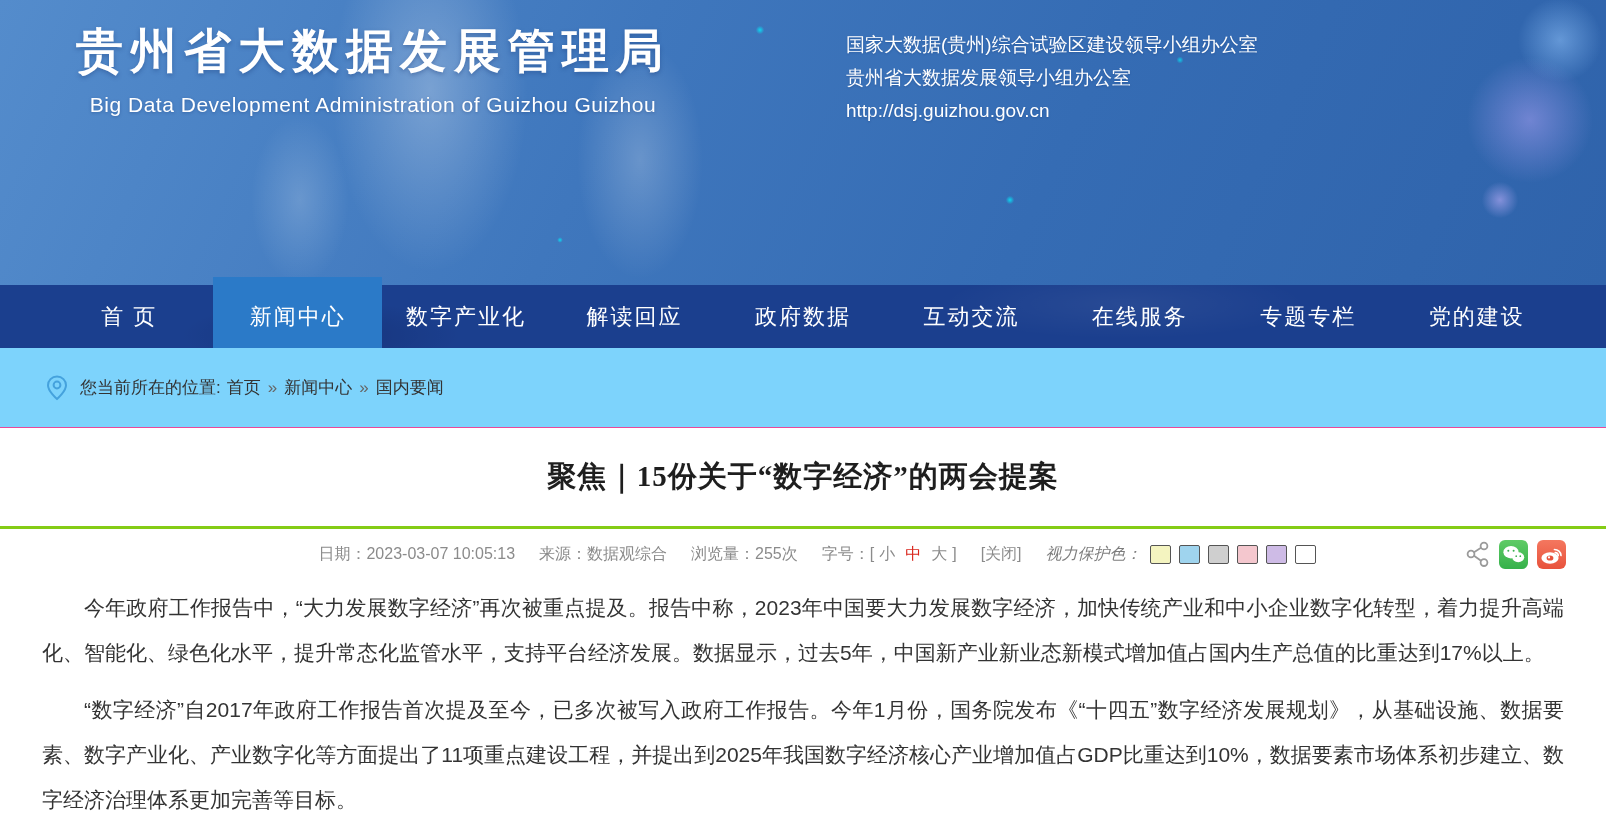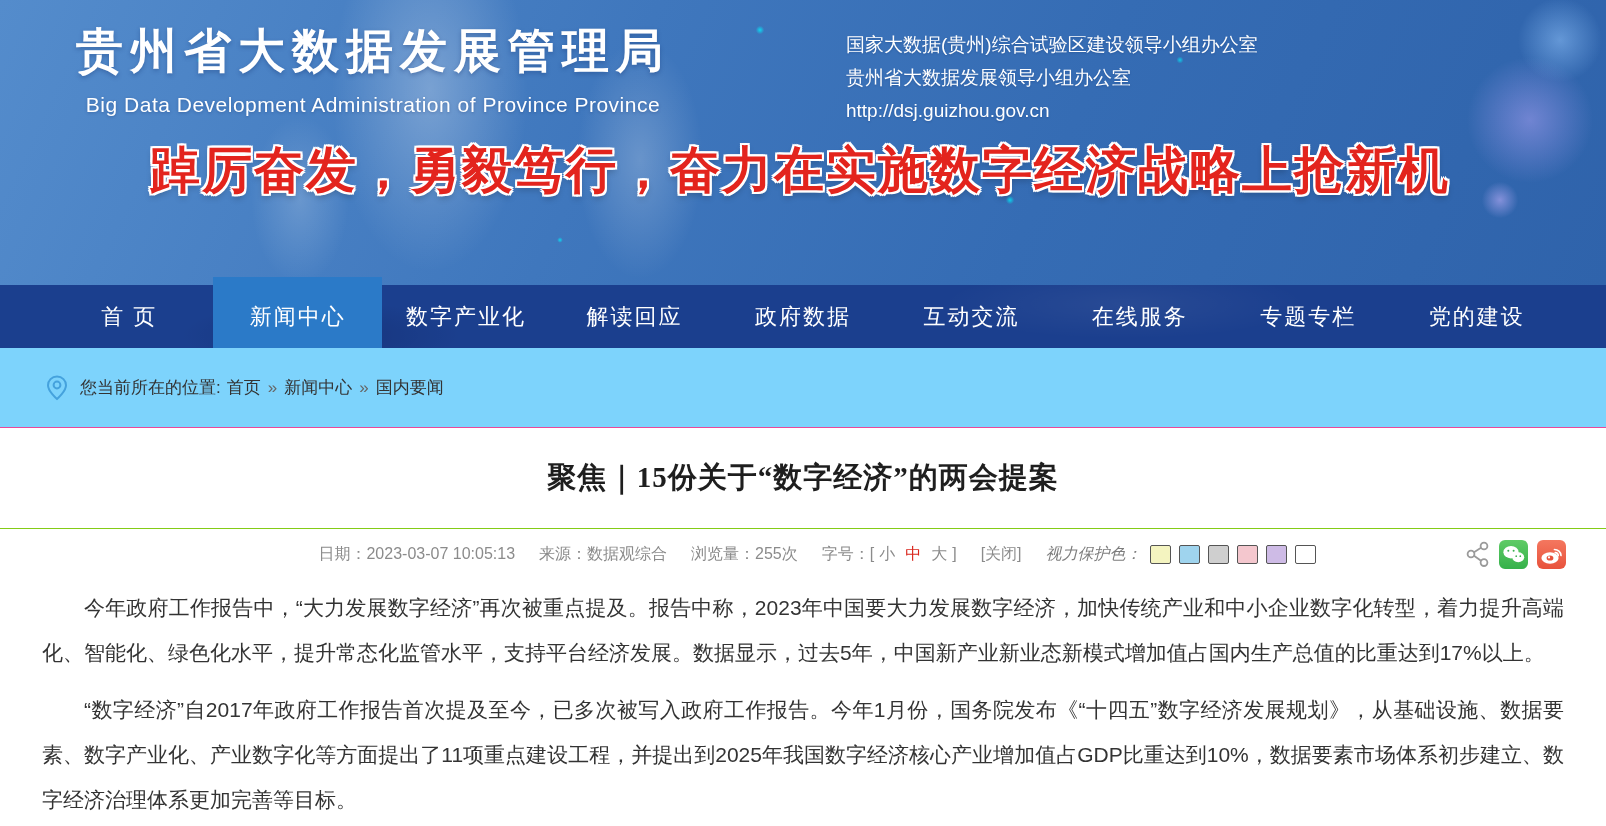--- a/index.html
+++ b/index.html
@@ -59,21 +59,21 @@
   
   .breadcrumb-bar { height:80px; background:#7dd3fc; border-bottom:1px solid #ec4899;
     display:flex; align-items:center; padding-left:46px; font-size:17px; color:#333; }
   .pin-icon { margin-right:12px; display:inline-flex; }
   .crumb-link { color:#333; cursor:pointer; margin:0 4px; }
   .crumb-sep { color:#666; margin:0 3px; }
   .crumb-prefix { margin-right:2px; }
 
   
   .title-block { height:101px; display:flex; align-items:center; justify-content:center;
-    border-bottom:1px solid #84cc16; }
+    border-bottom:3px solid #84cc16; }
   .article-title { font-family:"Liberation Serif","DejaVu Serif",serif;
     font-size:29px; font-weight:bold; color:#1e1e1e; letter-spacing:1px; }
 
   .meta-row { position:relative; height:50px; display:flex; align-items:center;
     justify-content:center; font-size:16px; color:#8b8b8b;padding-left:28px; }
   .meta-item { margin:0 12px; white-space:nowrap; display:inline-flex; align-items:center; }
   .meta-red { color:#d9261c; margin:0 5px; cursor:pointer; }
   .meta-size { margin:0 5px; cursor:pointer; }
   .meta-close { cursor:pointer; }
   .eye-label { font-style:italic; color:#7d7d7d; margin-right:8px; }
@@ -93,32 +93,29 @@
 </style>
 </head>
 <body>
 
 <div class="page">
 
   <header class="site-header">
     <div class="header-top">
       <div class="brand">
         <div class="brand-cn">贵州省大数据发展管理局</div>
-        <div class="brand-en">Big Data Development Administration of Province Province</div>
+        <div class="brand-en">Big Data Development Administration of Guizhou Guizhou</div>
       </div>
       <div class="org-block">
         <div>国家大数据(贵州)综合试验区建设领导小组办公室</div>
         <div>贵州省大数据发展领导小组办公室</div>
         <div class="org-url">http://dsj.guizhou.gov.cn</div>
       </div>
     </div>
 
-    <div class="slogan-row">
-      <div class="slogan" style="color: rgb(227, 36, 29);">踔厉奋发，勇毅笃行，奋力在实施数字经济战略上抢新机</div>
-    </div>
 
   </header>
 
   <nav class="main-nav">
     <div class="nav-item">首 页</div>
     <div class="nav-item active" style="background: rgb(43, 122, 200);">新闻中心</div>
     <div class="nav-item">数字产业化</div>
     <div class="nav-item">解读回应</div>
     <div class="nav-item">政府数据</div>
     <div class="nav-item">互动交流</div>

